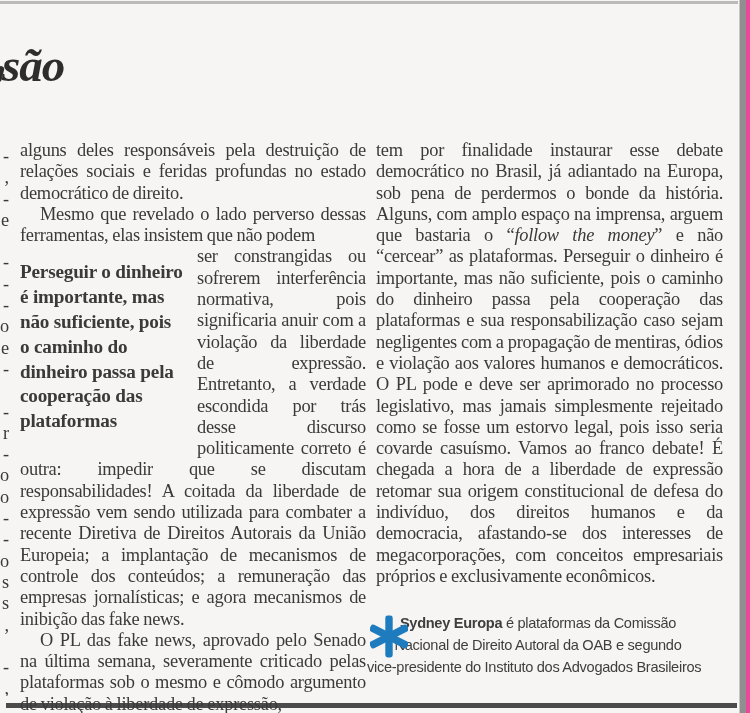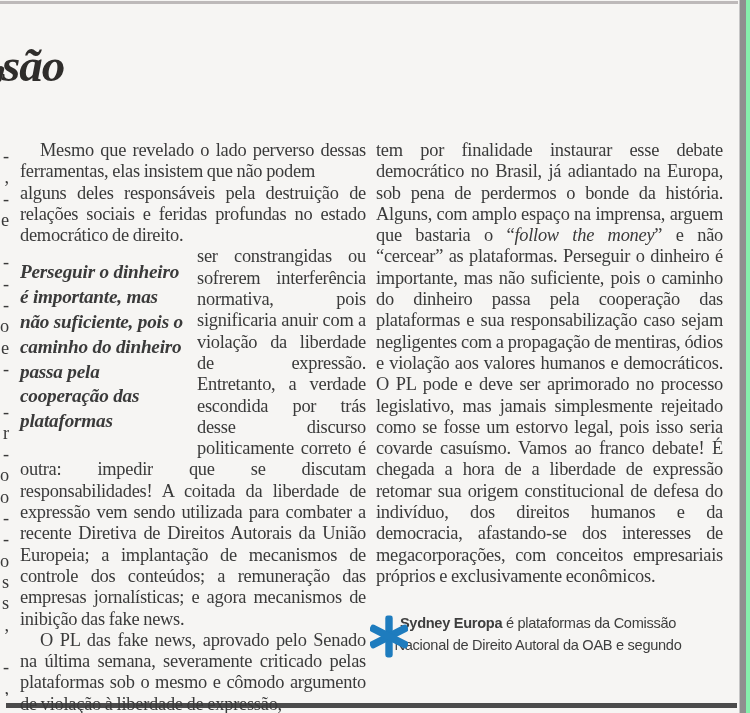--- a/index.html
+++ b/index.html
@@ -1,37 +1,37 @@
 <!DOCTYPE html>
 <html><head>
 <meta charset="utf-8">
 <style>
   html,body{margin:0;padding:0;background:#ffffff;}
-  .page{position:relative;width:750px;height:713px;background:#86efac;overflow:hidden;
+  .page{position:relative;width:750px;height:713px;background:#ec4899;overflow:hidden;
         font-family:"Liberation Serif","DejaVu Serif",serif;color:#3a3a3a;}
   .paper{position:absolute;left:0;top:0;width:739px;height:713px;background:#f6f5f3;}
   .top-rule{position:absolute;left:0;top:1px;width:738px;height:3px;background:#bdb9b9;}
   .right-rule{position:absolute;left:739px;top:0;width:6px;height:713px;background:#8f8f8f;
         border-left:1px solid #c6c6c6;}
   .bottom-rule{position:absolute;left:6px;top:703px;width:731px;height:5px;background:#4b4b4b;}
   .headline{position:absolute;left:2px;top:38px;margin:0;font-style:italic;font-weight:bold;
         font-size:47px;letter-spacing:-1px;color:#2f2d2b;font-family:"Liberation Serif",serif;}
   .headline-sliver{position:absolute;left:-3px;top:66px;width:6px;height:16px;background:#2f2d2b;
         border-radius:3px;transform:rotate(14deg);}
   .edge-fragments{position:absolute;left:0;top:146px;width:9px;height:550px;overflow:hidden;
         font-size:18.3px;color:#3a3a3a;}
   .edge-fragments div{height:21.3px;line-height:21.3px;text-align:right;}
   .col{position:absolute;top:140px;}
   .col1{left:20px;width:346px;}
   .col2{left:376px;width:347px;}
   p.body{margin:0;font-size:18.4px;line-height:21.3px;text-align:justify;letter-spacing:-0.25px;
         word-spacing:-0.5px;}
   p.indent{text-indent:20px;}
   .wrapblock{overflow:visible;}
-  .pullquote{float:left;width:163px;margin:14px 14px 6px 0;font-weight:bold;font-style:italic;
+  .pullquote{float:left;width:163px;margin:14px 14px 6px 0;font-weight:bold;
         font-size:19.2px;line-height:24.8px;color:#3a3a3a;letter-spacing:-0.2px;}
   .it{font-style:italic;}
   .byline{position:relative;margin-top:26px;margin-left:-9px;width:342px;
         font-family:"Liberation Sans","DejaVu Sans",sans-serif;color:#3e3e3e;
         font-size:14.6px;line-height:21.8px;letter-spacing:-0.3px;text-align:center;}
   .byline-line{white-space:nowrap;}
   .byline-line.last{text-align:left;}
   .asterisk{position:absolute;left:3px;top:2px;width:38px;height:43px;}
 </style>
 </head>
@@ -69,37 +69,38 @@
       <div>o</div>
       <div>s</div>
       <div>s</div>
       <div>,</div>
       <div></div>
       <div>-</div>
       <div>,</div>
     </div>
 
   <div class="col col1">
+    <p class="body">alguns deles responsáveis pela destruição de relações sociais e feridas profundas no estado democrático de direito.</p>
     <p class="body indent">Mesmo que revelado o lado perverso dessas ferramentas, elas insistem que não podem</p>
-    <p class="body">alguns deles responsáveis pela destruição de relações sociais e feridas profundas no estado democrático de direito.</p>
     <div class="wrapblock">
       <div class="pullquote">Perseguir o dinheiro é importante, mas não suficiente, pois o caminho do dinheiro passa pela cooperação das plataformas</div>
       <p class="body">ser constrangidas ou sofrerem interferência normativa, pois significaria anuir com a violação da liberdade de expressão. Entretanto, a verdade escondida por trás desse discurso politicamente correto é outra: impedir que se discutam responsabilidades! A coitada da liberdade de expressão vem sendo utilizada para combater a recente Diretiva de Direitos Autorais da União Europeia; a implantação de mecanismos de controle dos conteúdos; a remuneração das empresas jornalísticas; e agora mecanismos de inibição das fake news.</p>
     </div>
     <p class="body indent">O PL das fake news, aprovado pelo Senado na última semana, severamente criticado pelas plataformas sob o mesmo e cômodo argumento de violação à liberdade de expressão,</p>
   </div>
 
   <div class="col col2">
     <p class="body"><span>tem por finalidade instaurar esse debate democrático no Brasil, já adiantado na Europa, sob pena de perdermos o bonde da história. Alguns, com amplo espaço na imprensa, arguem que bastaria o “</span><span class="it">follow the money</span><span>” e não “cercear” as plataformas. Perseguir o dinheiro é importante, mas não suficiente, pois o caminho do dinheiro passa pela cooperação das plataformas e sua responsabilização caso sejam negligentes com a propagação de mentiras, ódios e violação aos valores humanos e democráticos. O PL pode e deve ser aprimorado no processo legislativo, mas jamais simplesmente rejeitado como se fosse um estorvo legal, pois isso seria covarde casuísmo. Vamos ao franco debate! É chegada a hora de a liberdade de expressão retomar sua origem constitucional de defesa do indivíduo, dos direitos humanos e da democracia, afastando-se dos interesses de megacorporações, com conceitos empresariais próprios e exclusivamente econômicos.</span></p>
 
     <div class="byline">
       <svg class="asterisk" viewBox="0 0 40 44">
         <g fill="#1E7CBE">
           <rect x="16.1" y="0" width="7.8" height="44" rx="2.5"></rect>
           <rect x="16.1" y="0" width="7.8" height="44" rx="2.5" transform="rotate(63 20 22)"></rect>
           <rect x="16.1" y="0" width="7.8" height="44" rx="2.5" transform="rotate(-63 20 22)"></rect>
         </g>
       </svg>
       <div class="byline-line"><b>Sydney Europa</b><span> é plataformas da Comissão</span></div>
       <div class="byline-line">Nacional de Direito Autoral da OAB e segundo</div>
+      <div class="byline-line last">vice-presidente do Instituto dos Advogados Brasileiros</div>
     </div>
   </div>
 </div>
 
 </body></html>

